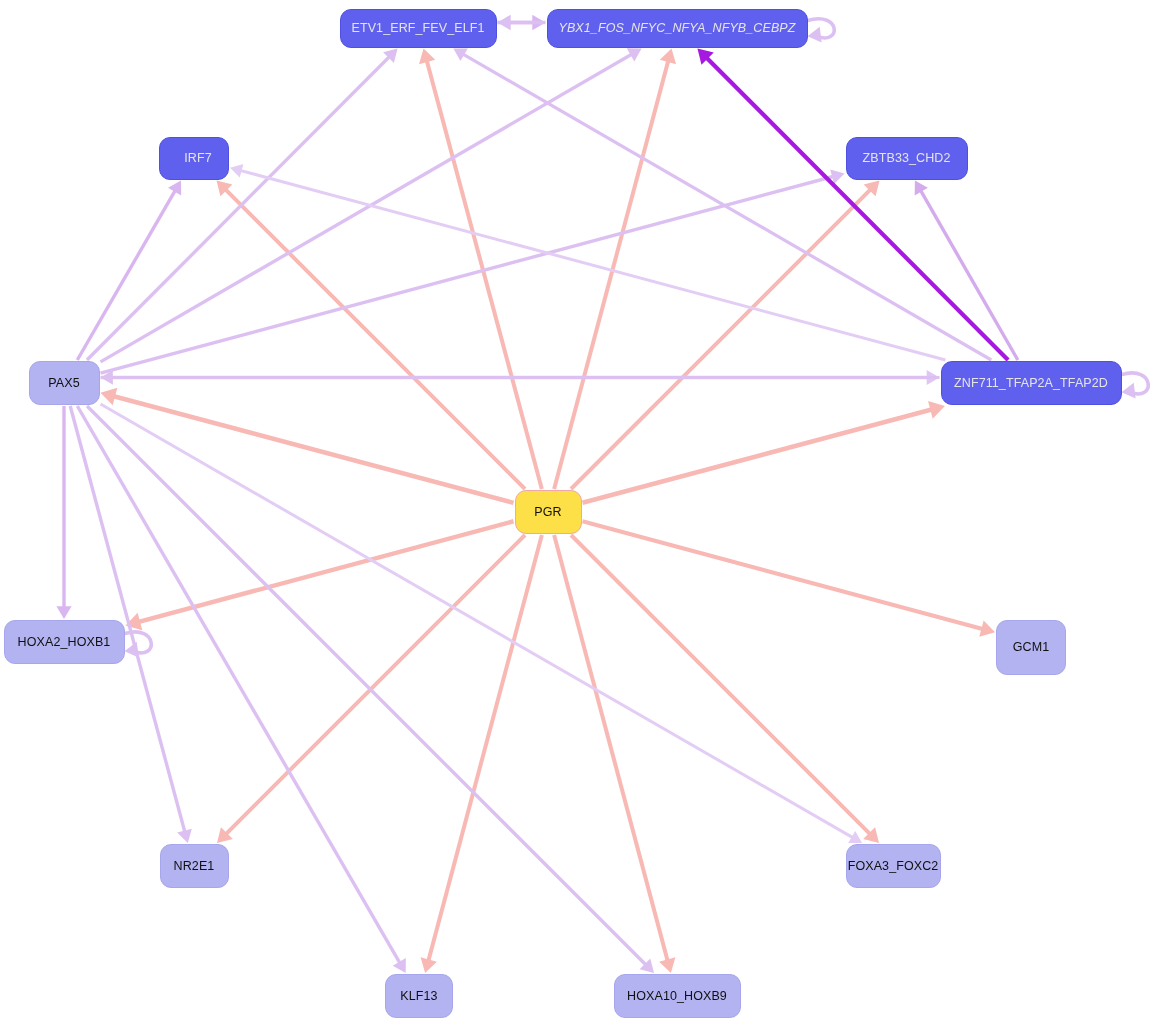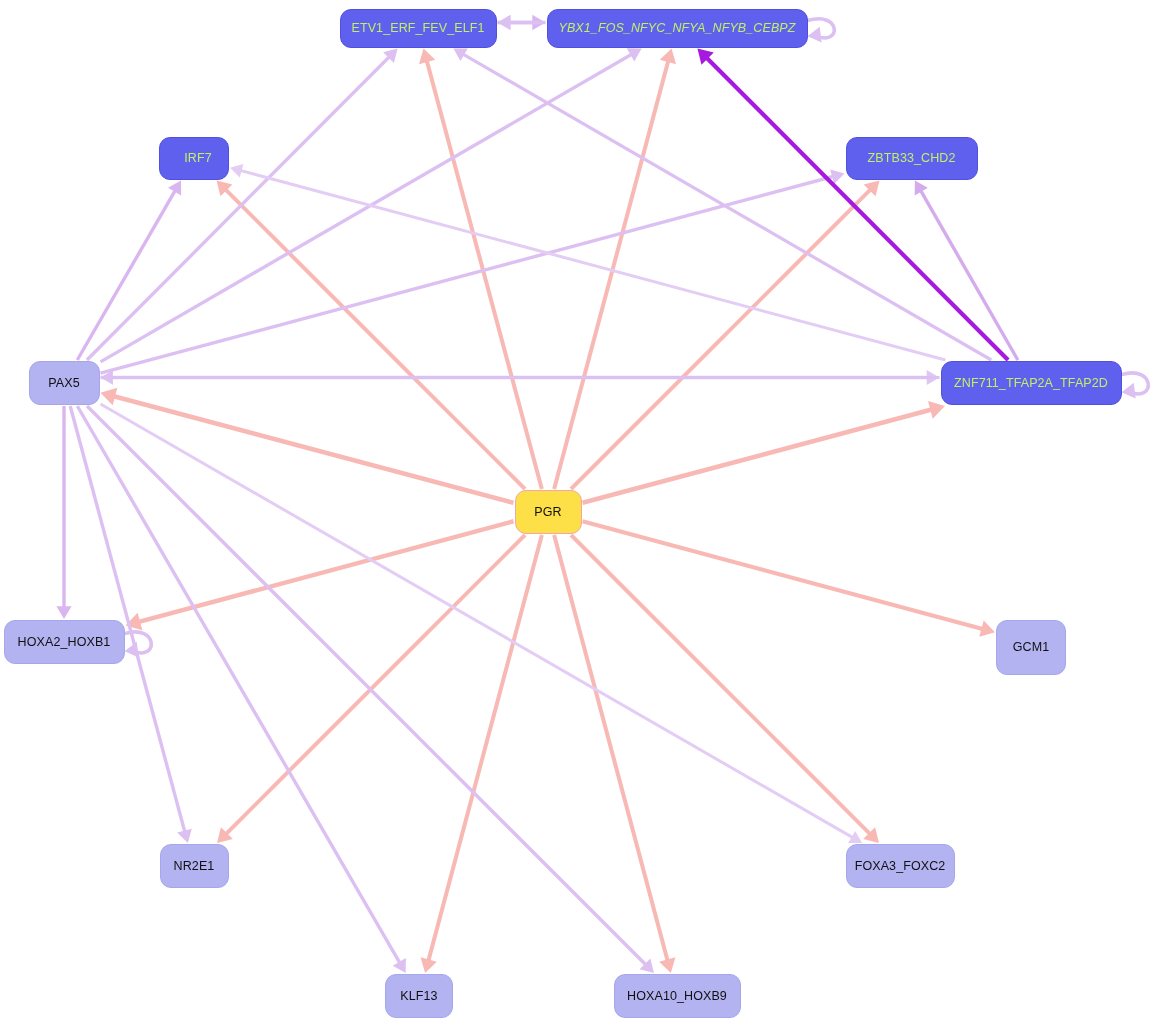--- a/index.html
+++ b/index.html
@@ -17,21 +17,21 @@
     z-index:5;
   }
   .node .lbl{
     font-size:12.5px;
     line-height:1;
     letter-spacing:0.1px;
     pointer-events:none;
     user-select:none;
   }
   .n-strong{background:#6060ef;border:1px solid #5050e0;}
-  .n-strong .lbl{color:#bef264;}
+  .n-strong .lbl{color:#e5e5e5;}
   .n-light{background:#b3b3f2;border:1px solid #a6a6ec;}
   .n-light .lbl{color:#101010;}
   .n-src{background:#fde047;border:1px solid #f2a8a8;}
   .n-src .lbl{color:#101010;}
 </style>
 </head>
 <body>
 
 <div id="canvas">
   <svg id="edge-layer" viewBox="0 0 1153 1026" width="1153" height="1026" xmlns="http://www.w3.org/2000/svg">
@@ -167,42 +167,42 @@
   <div id="node-layer">
       <div class="node n-strong" style="left: 339.5px; top: 8.5px; width: 157px; height: 39px;">
         <span class="lbl">ETV1_ERF_FEV_ELF1</span>
       </div>
       <div class="node n-strong" style="left: 546.5px; top: 8.5px; width: 261px; height: 39px; font-style: italic;">
         <span class="lbl">YBX1_FOS_NFYC_NFYA_NFYB_CEBPZ</span>
       </div>
       <div class="node n-strong" style="left: 159px; top: 136.5px; width: 70px; height: 43px; padding-left: 8px;">
         <span class="lbl">IRF7</span>
       </div>
-      <div class="node n-strong" style="left: 845.5px; top: 136.5px; width: 132px; height: 43px;">
+      <div class="node n-strong" style="left: 845.5px; top: 136.5px; width: 122px; height: 43px;">
         <span class="lbl">ZBTB33_CHD2</span>
       </div>
       <div class="node n-light" style="left: 28.5px; top: 361px; width: 71px; height: 44px;">
         <span class="lbl">PAX5</span>
       </div>
       <div class="node n-strong" style="left: 940.5px; top: 361px; width: 181px; height: 44px;">
         <span class="lbl">ZNF711_TFAP2A_TFAP2D</span>
       </div>
       <div class="node n-src" style="left: 514.5px; top: 490px; width: 67px; height: 44px;">
         <span class="lbl">PGR</span>
       </div>
       <div class="node n-light" style="left: 3.5px; top: 620px; width: 121px; height: 44px;">
         <span class="lbl">HOXA2_HOXB1</span>
       </div>
       <div class="node n-light" style="left: 996px; top: 620px; width: 70px; height: 55px;">
         <span class="lbl">GCM1</span>
       </div>
       <div class="node n-light" style="left: 159.5px; top: 844px; width: 69px; height: 44px;">
         <span class="lbl">NR2E1</span>
       </div>
-      <div class="node n-light" style="left: 845.5px; top: 844px; width: 109px; height: 44px;">
+      <div class="node n-light" style="left: 845.5px; top: 844px; width: 95px; height: 44px;">
         <span class="lbl">FOXA3_FOXC2</span>
       </div>
       <div class="node n-light" style="left: 385px; top: 974px; width: 68px; height: 44px;">
         <span class="lbl">KLF13</span>
       </div>
       <div class="node n-light" style="left: 613.5px; top: 974px; width: 127px; height: 44px;">
         <span class="lbl">HOXA10_HOXB9</span>
       </div>
     </div>
 </div>

